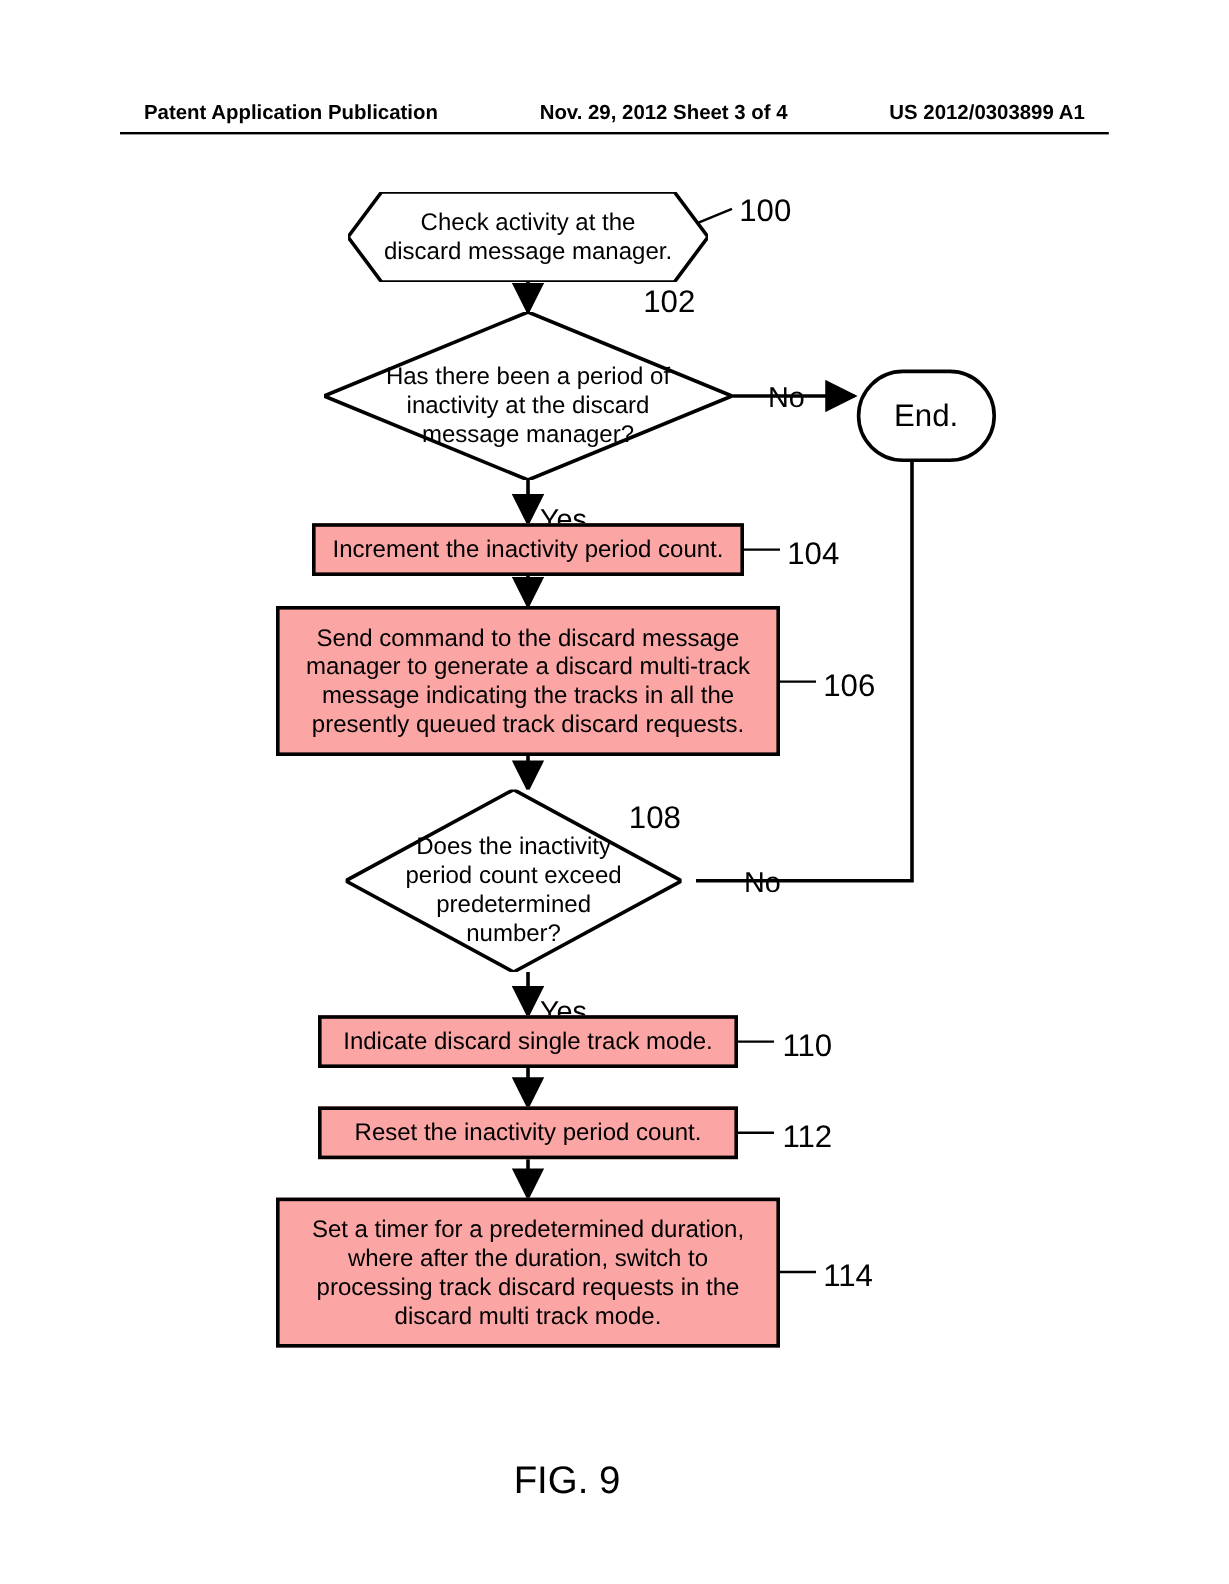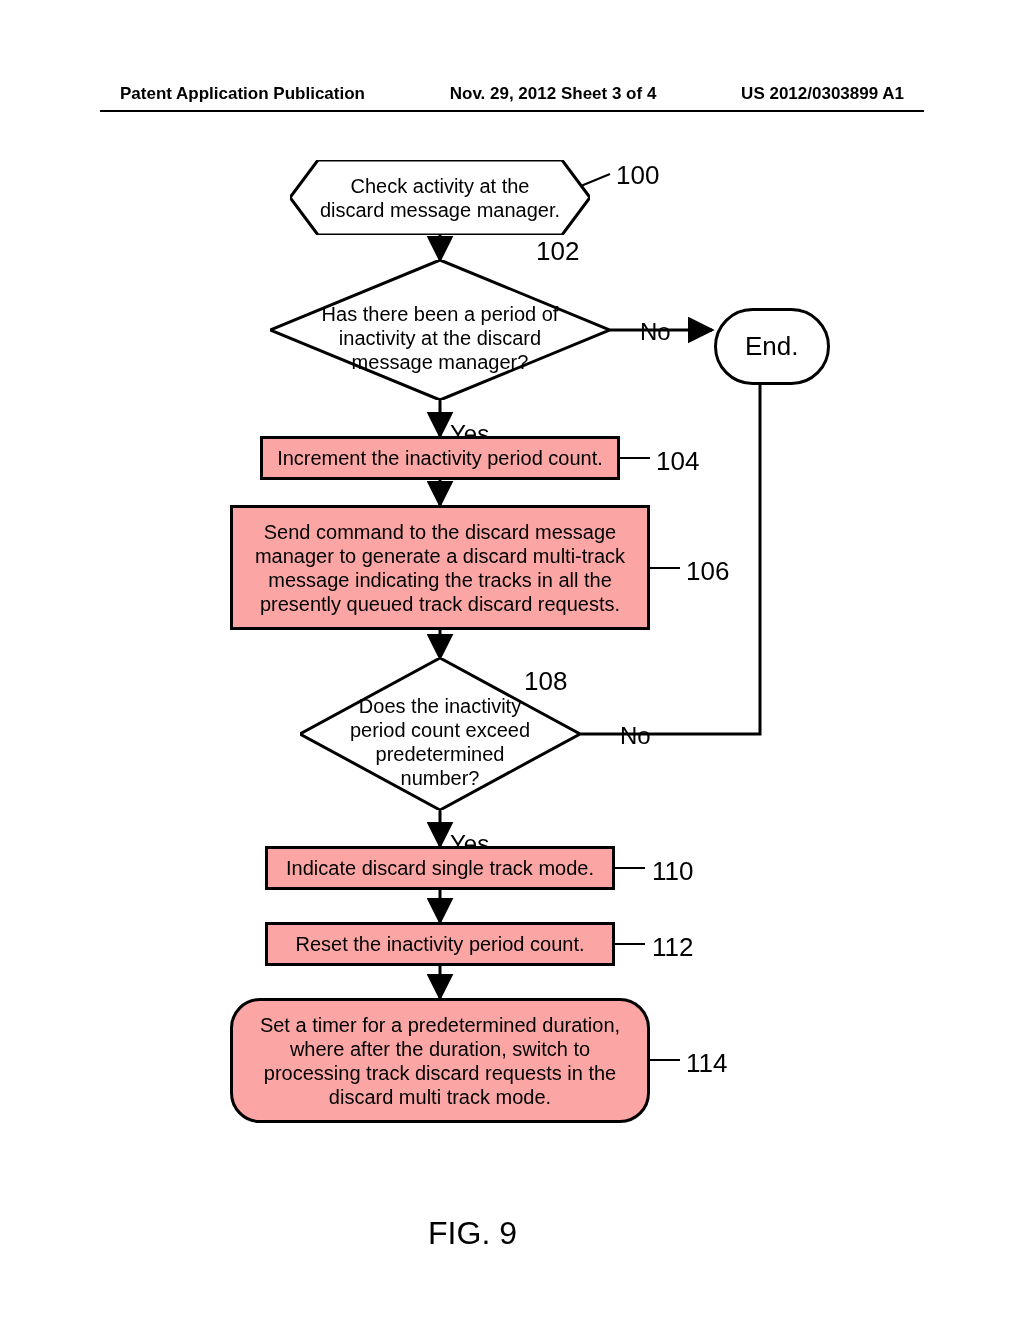--- a/index.html
+++ b/index.html
@@ -201,21 +201,21 @@
     <div class="shape rectbox" style="left:80px; top:276px; width:360px; height:44px;">
       <span>Increment the inactivity period count.</span>
     </div>
     <div class="refnum" style="left:476px; top:286px;">104</div>
 
     <div class="shape rectbox" style="left:50px; top:345px; width:420px; height:125px; padding:6px 12px;justify-content:center;">
       <span>Send command to the discard message manager to generate a discard multi-track message indicating the tracks in all the presently queued track discard requests.</span>
     </div>
     <div class="refnum" style="left:506px; top:396px;">106</div>
 
-    <div class="shape diamond" style="left:120px; top:498px; width:280px; height:152px;">
+    <div class="shape diamond" style="left:108px; top:498px; width:280px; height:152px;">
       <div class="svgwrap">
         <svg viewBox="0 0 280 152" width="280" height="152">
           <polygon points="140,0 280,76 140,152 0,76" fill="#fff" stroke="#000" stroke-width="3"></polygon>
         </svg>
       </div>
       <div class="txt" style="padding:0 42px;">Does the inactivity period count exceed predetermined number?</div>
     </div>
     <div class="refnum" style="left:344px; top:490px;margin-top:16px;">108</div>
     <div class="edgelabel" style="left:270px; top:654px;">Yes</div>
     <div class="edgelabel" style="left:440px; top:546px;">No</div>
@@ -223,21 +223,21 @@
     <div class="shape rectbox" style="left:85px; top:686px; width:350px; height:44px;">
       <span>Indicate discard single track mode.</span>
     </div>
     <div class="refnum" style="left:472px; top:696px;">110</div>
 
     <div class="shape rectbox" style="left:85px; top:762px; width:350px; height:44px;">
       <span>Reset the inactivity period count.</span>
     </div>
     <div class="refnum" style="left:472px; top:772px;">112</div>
 
-    <div class="shape rectbox" style="left:50px; top:838px; width:420px; height:125px; padding:6px 14px;border-radius:30px;">
+    <div class="shape rectbox" style="left:50px; top:838px; width:420px; height:125px; padding:6px 14px;">
       <span>Set a timer for a predetermined duration, where after the duration, switch to processing track discard requests in the discard multi track mode.</span>
     </div>
     <div class="refnum" style="left:506px; top:888px;">114</div>
 
   </div>
 
   <div class="figlabel">FIG. 9</div>
 </div>
 
 </body></html>

